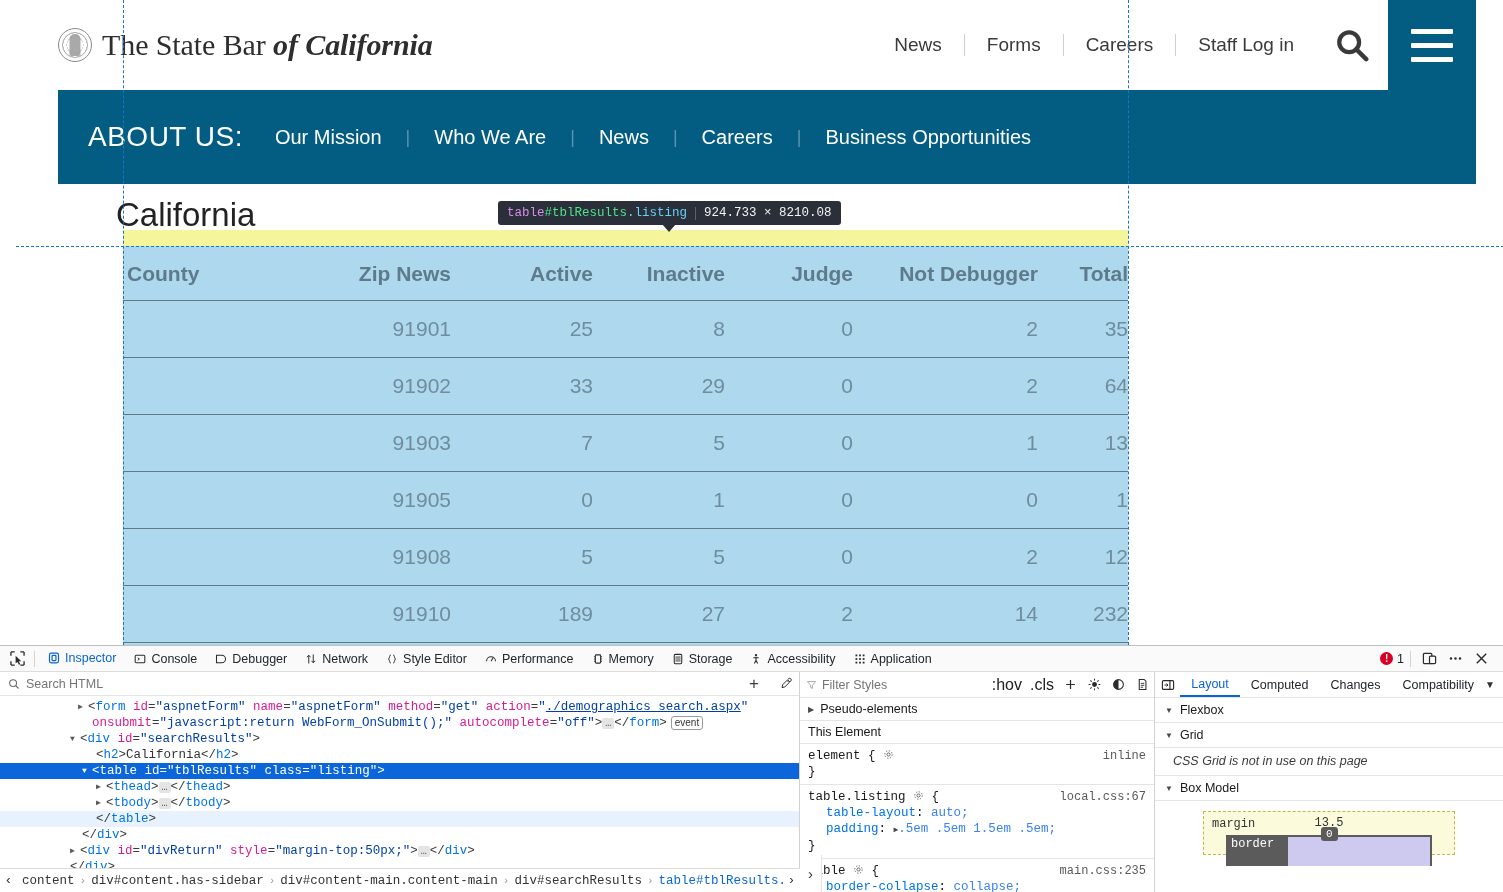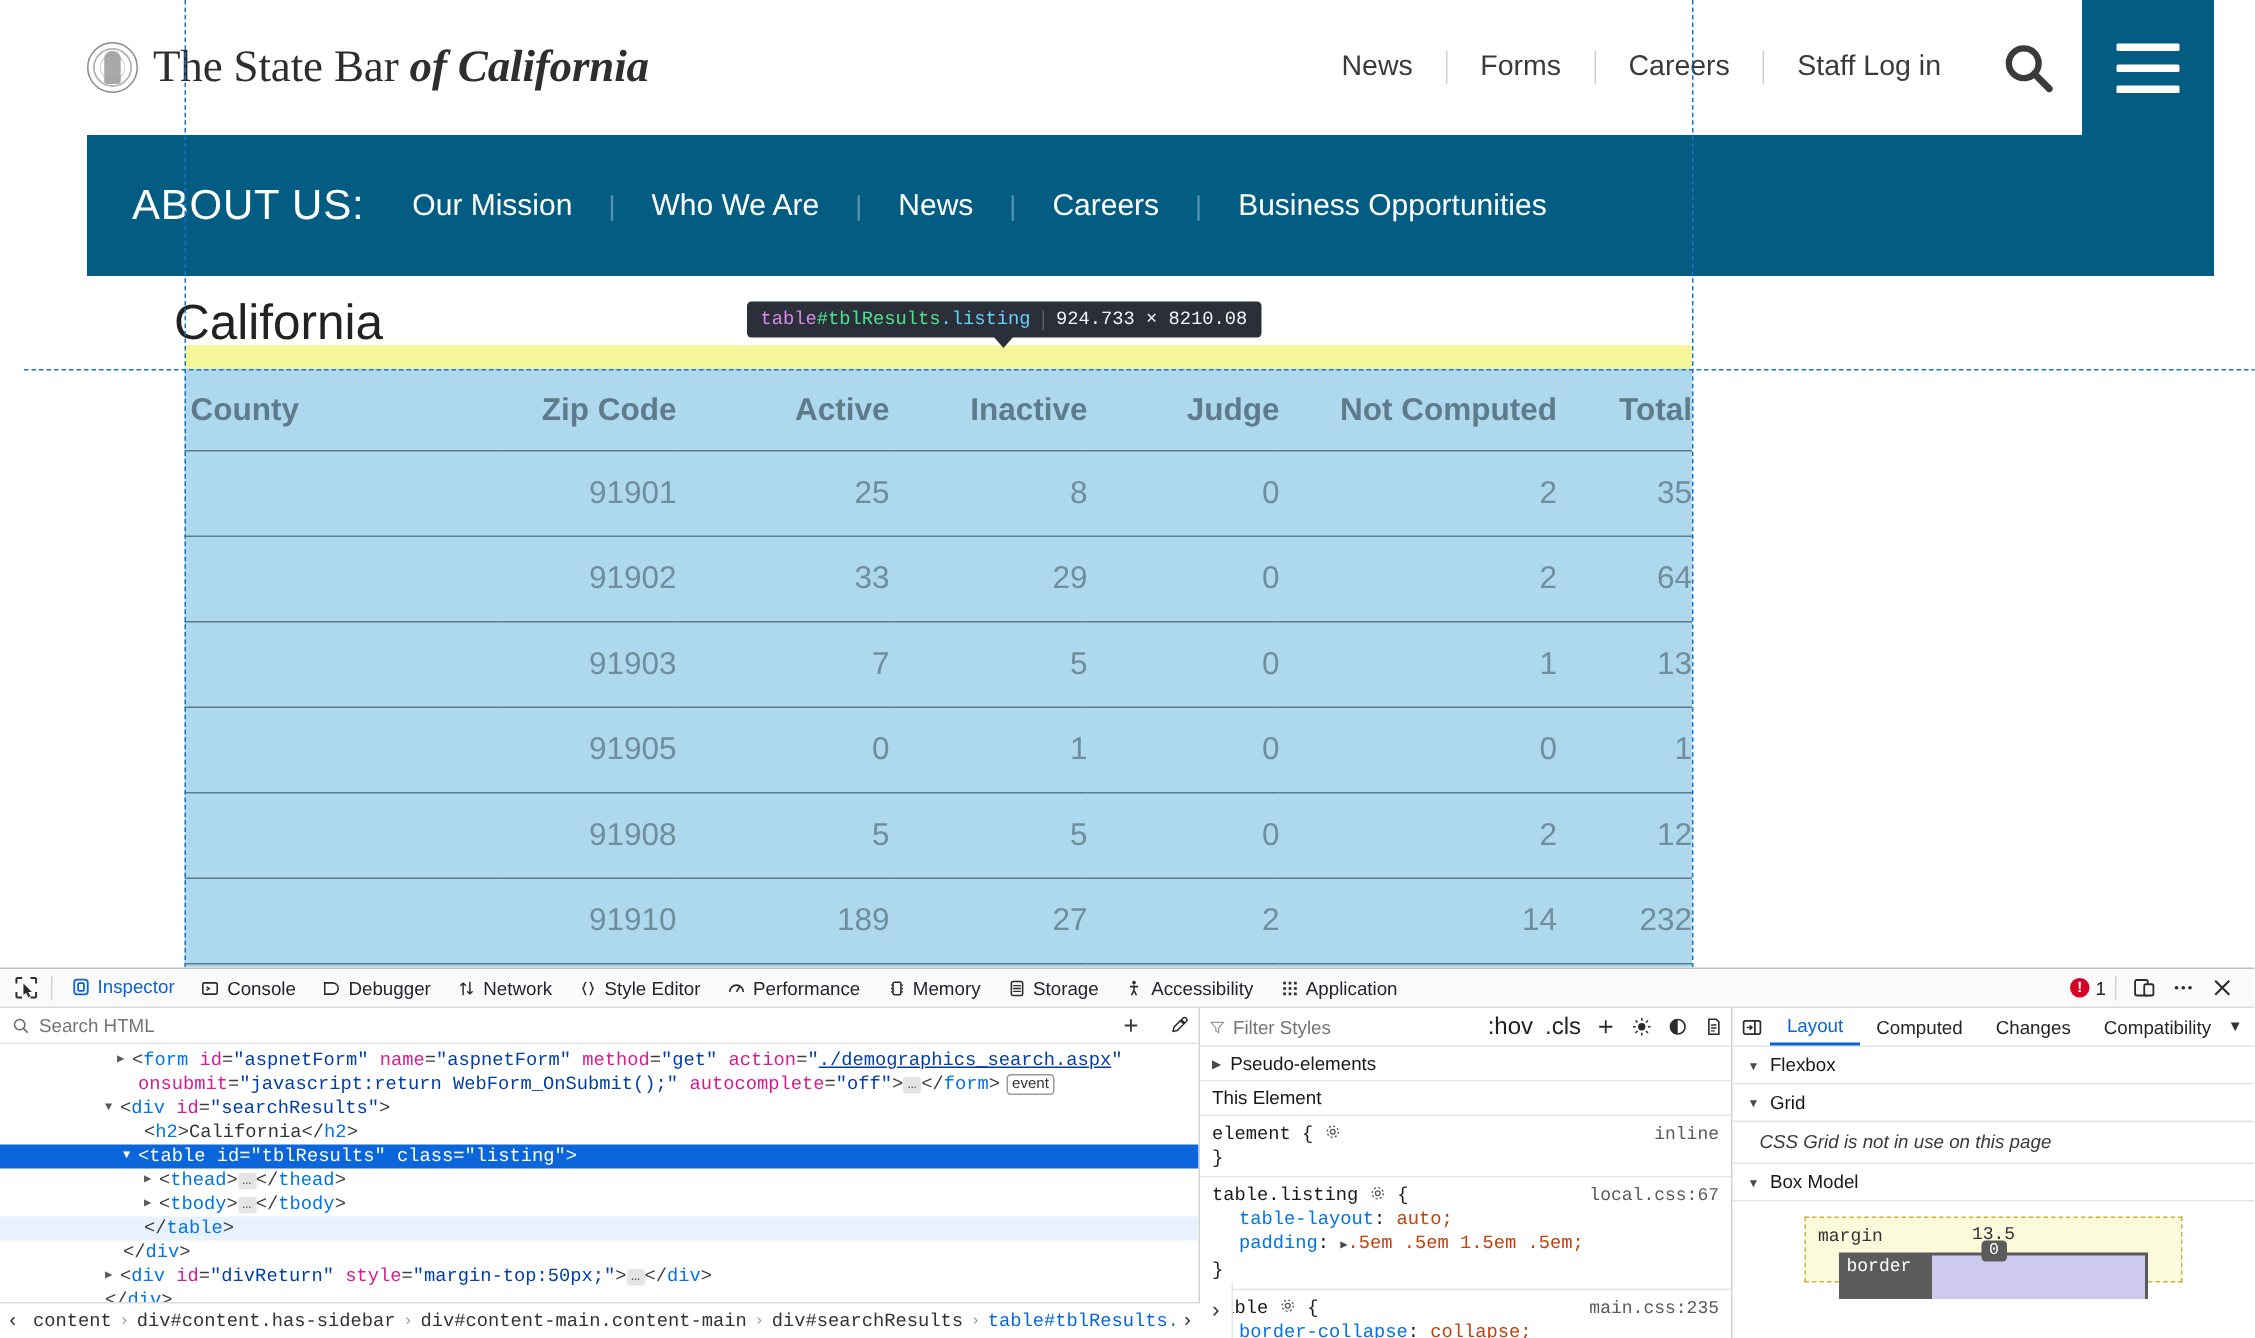--- a/index.html
+++ b/index.html
@@ -261,21 +261,21 @@
     font-family:"Liberation Sans", sans-serif;font-size:12.5px;color:#18181b;
   }
   .rule-head .tw{ font-size:8px;color:#4a4a4a;}
   .rule{
     padding:4px 8px; border-bottom:1px solid #e4e4e4;
     position:relative; line-height:16px;
   }
   .rule .src{ position:absolute;right:8px;top:4px;color:#5a5a5a;font-size:12px;}
   .sel-name{ color:#1a1a1a;}
   .prop{ color:#0074e8; padding-left:18px; display:inline-block;}
-  .val{ color:#c2410c;text-align:center;}
+  .val{ color:#3b82f6;text-align:center;}
   .brace{ color:#1a1a1a;}
   .gear{ display:inline-block;width:11px;height:11px;vertical-align:-1px;}
 
   
   .pane-layout{
     flex:1; display:flex; flex-direction:column; min-width:0;
   }
   .layout-tabs{
     height:26px;display:flex;align-items:center;border-bottom:1px solid #e4e4e4;flex:none;
   }
@@ -392,25 +392,25 @@
         <col class="c-zip">
         <col class="c-active">
         <col class="c-inactive">
       <col class="c-judge">
         <col class="c-noteligible">
         <col class="c-total">
     </colgroup>
     <thead>
       <tr>
         <th class="col-county">County</th>
-        <th>Zip Code</th>
+        <th>Zip News</th>
         <th>Active</th>
         <th>Inactive</th>
         <th>Judge</th>
-        <th>Not Computed</th>
+        <th>Not Debugger</th>
         <th>Total</th>
       </tr>
     </thead>
     <tbody id="tbody-rows">
         <tr>
           <td class="col-county"></td>
           <td>91901</td>
           <td>25</td>
           <td>8</td>
           <td>0</td>

